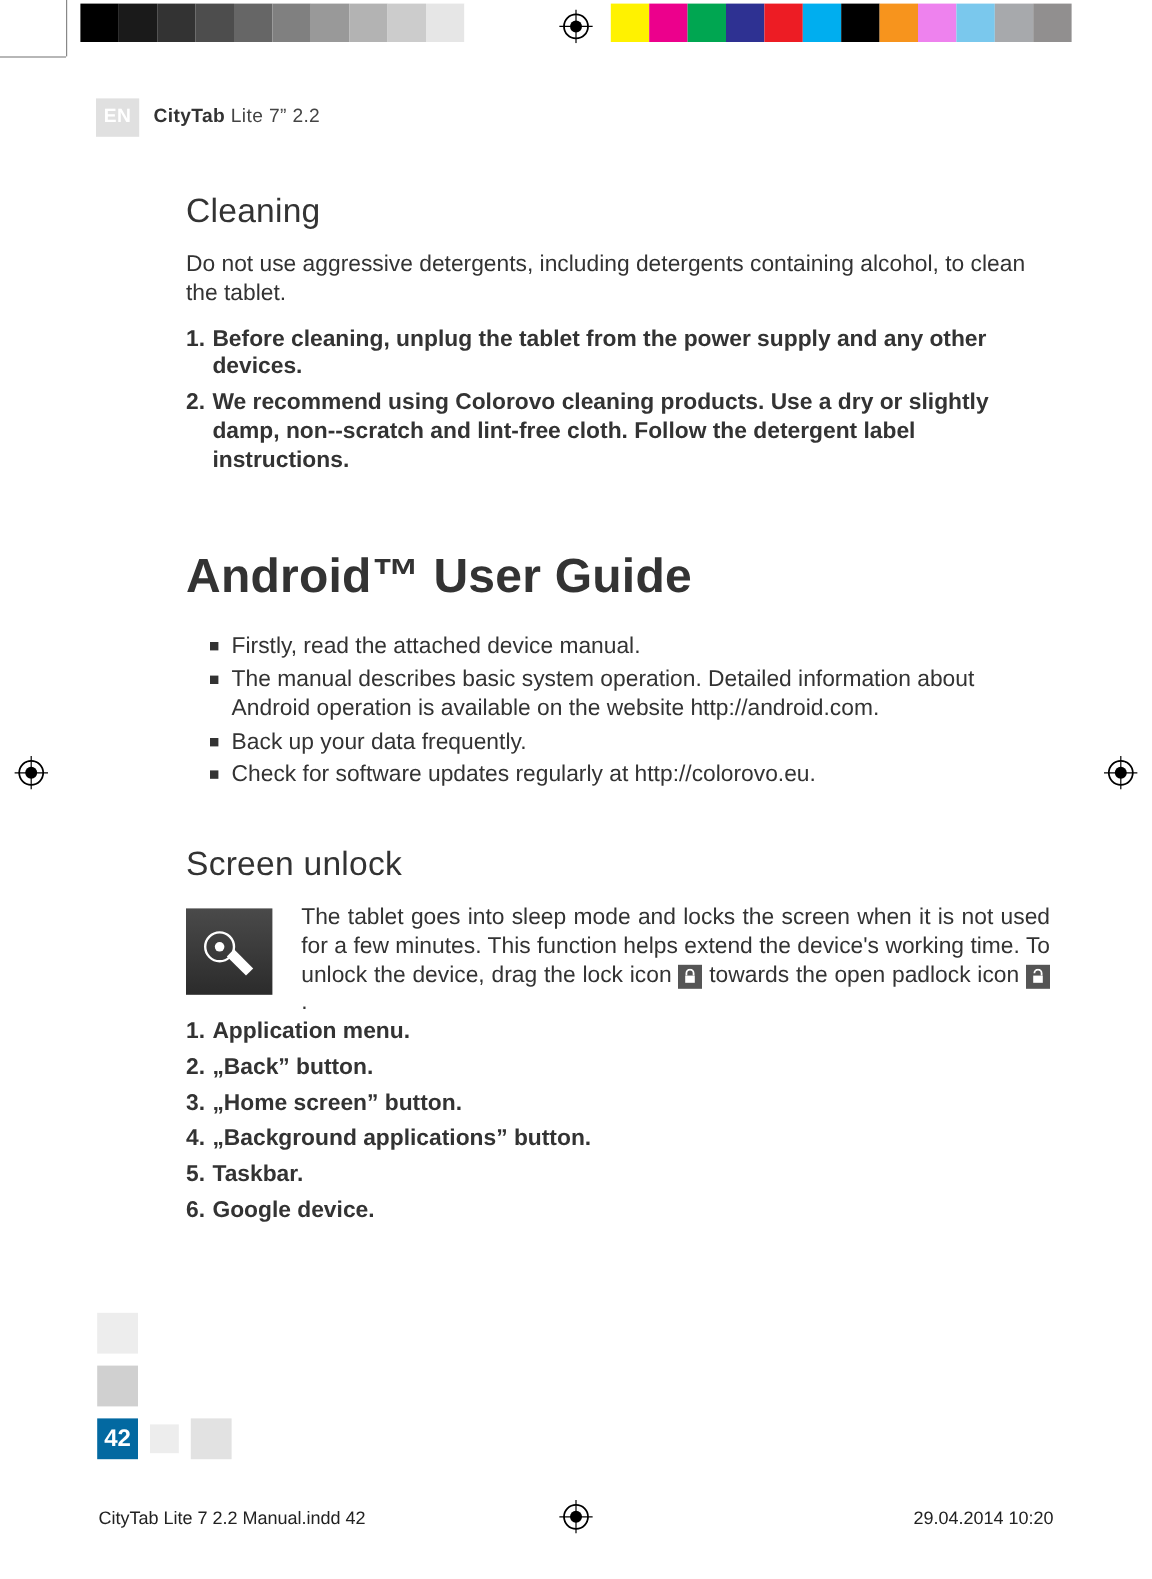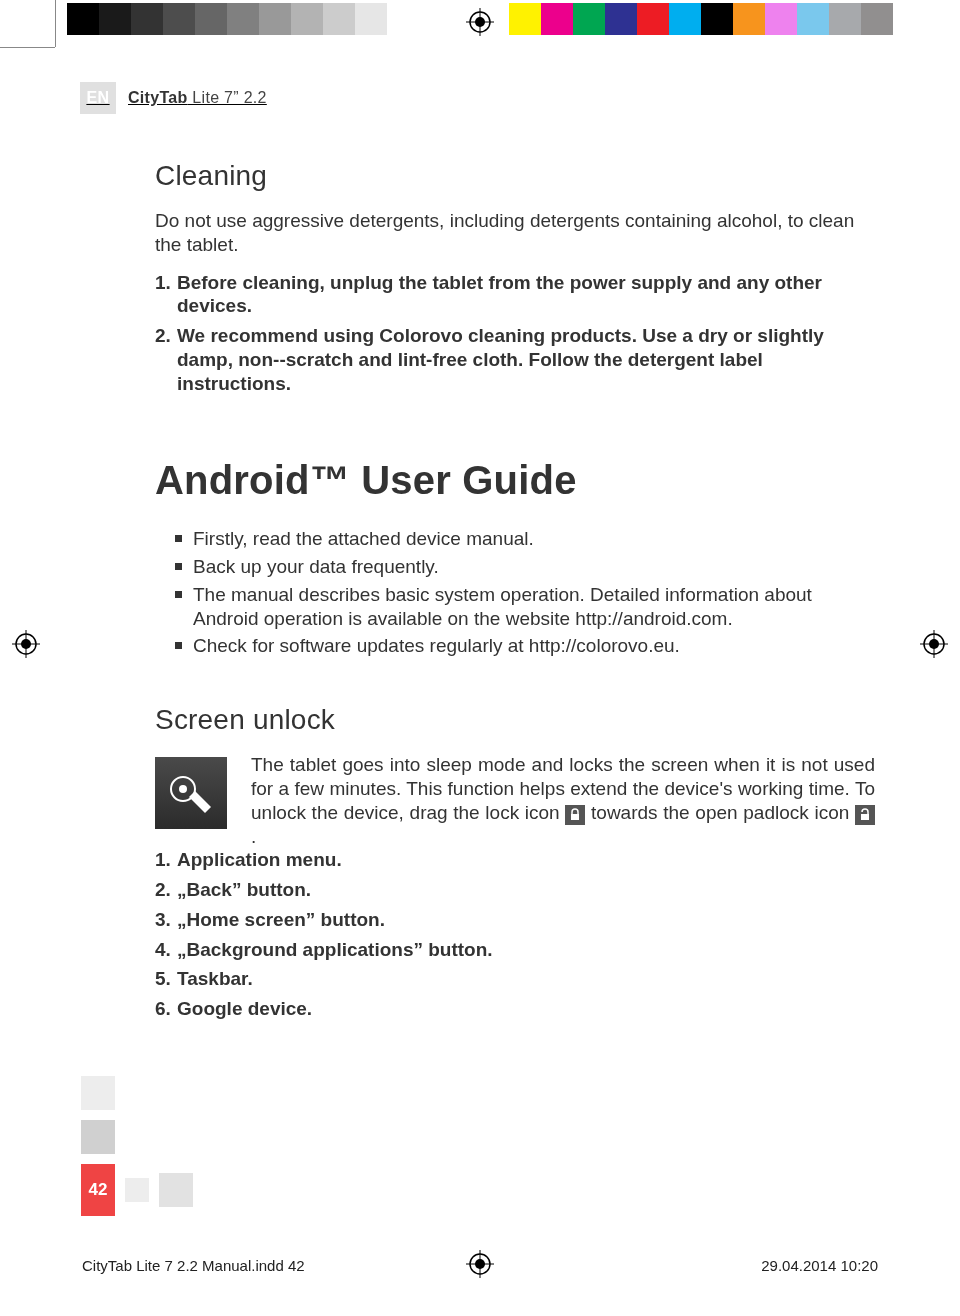--- a/index.html
+++ b/index.html
@@ -51,21 +51,20 @@
     top: 82px;
     right: 80px;
     bottom: 100px;
   }
 
   .header-line {
     display: flex;
     align-items: center;
     gap: 12px;
     margin-bottom: 44px;
-    text-decoration: underline;
   }
   .lang-badge {
     background: #e0e0e0;
     color: #fff;
     font-weight: 700;
     font-size: 16px;
     padding: 7px 4px;
     width: 36px;
     text-align: center;
     letter-spacing: 0.5px;
@@ -161,23 +160,23 @@
     position: absolute;
     left: 1px;
     bottom: 0;
     display: flex;
     flex-direction: column;
     gap: 10px;
   }
   .pagedeco .sq { width: 34px; height: 34px; }
   .pagedeco .row { display:flex; gap:10px; align-items:center;}
   .pagenum {
-    width: 34px; height: 52px;
-    background: #ef4444; color:#fff;
-    font-weight: 600; font-size: 17px;
+    width: 34px; height: 34px;
+    background: #0369a1; color:#fff;
+    font-weight: 600; font-size: 20px;
     display:flex; align-items:center; justify-content:center;
   }
   .slugline {
     position: absolute;
     bottom: 42px;
     left: 82px;
     right: 82px;
     display: flex;
     justify-content: space-between;
     font-size: 15px;
@@ -269,22 +268,22 @@
     <h2>Cleaning</h2>
     <p class="intro">Do not use aggressive detergents, including detergents containing alcohol, to clean the tablet.</p>
     <ol class="num" id="cleaning-steps">
         <li>Before cleaning, unplug the tablet from the power supply and any other devices.</li>
         <li>We recommend using Colorovo cleaning products. Use a dry or slightly damp, non--scratch and lint-free cloth. Follow the detergent label instructions.</li>
       </ol>
 
     <h1>Android™ User Guide</h1>
     <ul class="bul" id="android-bullets">
         <li>Firstly, read the attached device manual.</li>
+        <li>The manual describes basic system operation. Detailed information about Android operation is available on the website http://android.com.</li>
         <li>Back up your data frequently.</li>
-        <li>The manual describes basic system operation. Detailed information about Android operation is available on the website http://android.com.</li>
         <li>Check for software updates regularly at http://colorovo.eu.</li>
       </ul>
 
     <h2 style="margin-top:44px">Screen unlock</h2>
     <div class="screen-block">
       <div class="touch-thumb">
         <svg viewBox="0 0 52 52">
             <circle cx="18" cy="22" r="12" fill="none" stroke="#fff" stroke-width="2"></circle>
             <circle cx="18" cy="22" r="4" fill="#fff"></circle>
             <path d="M24 30 L40 46 L46 40 L30 24 Z" fill="#fff"></path>

